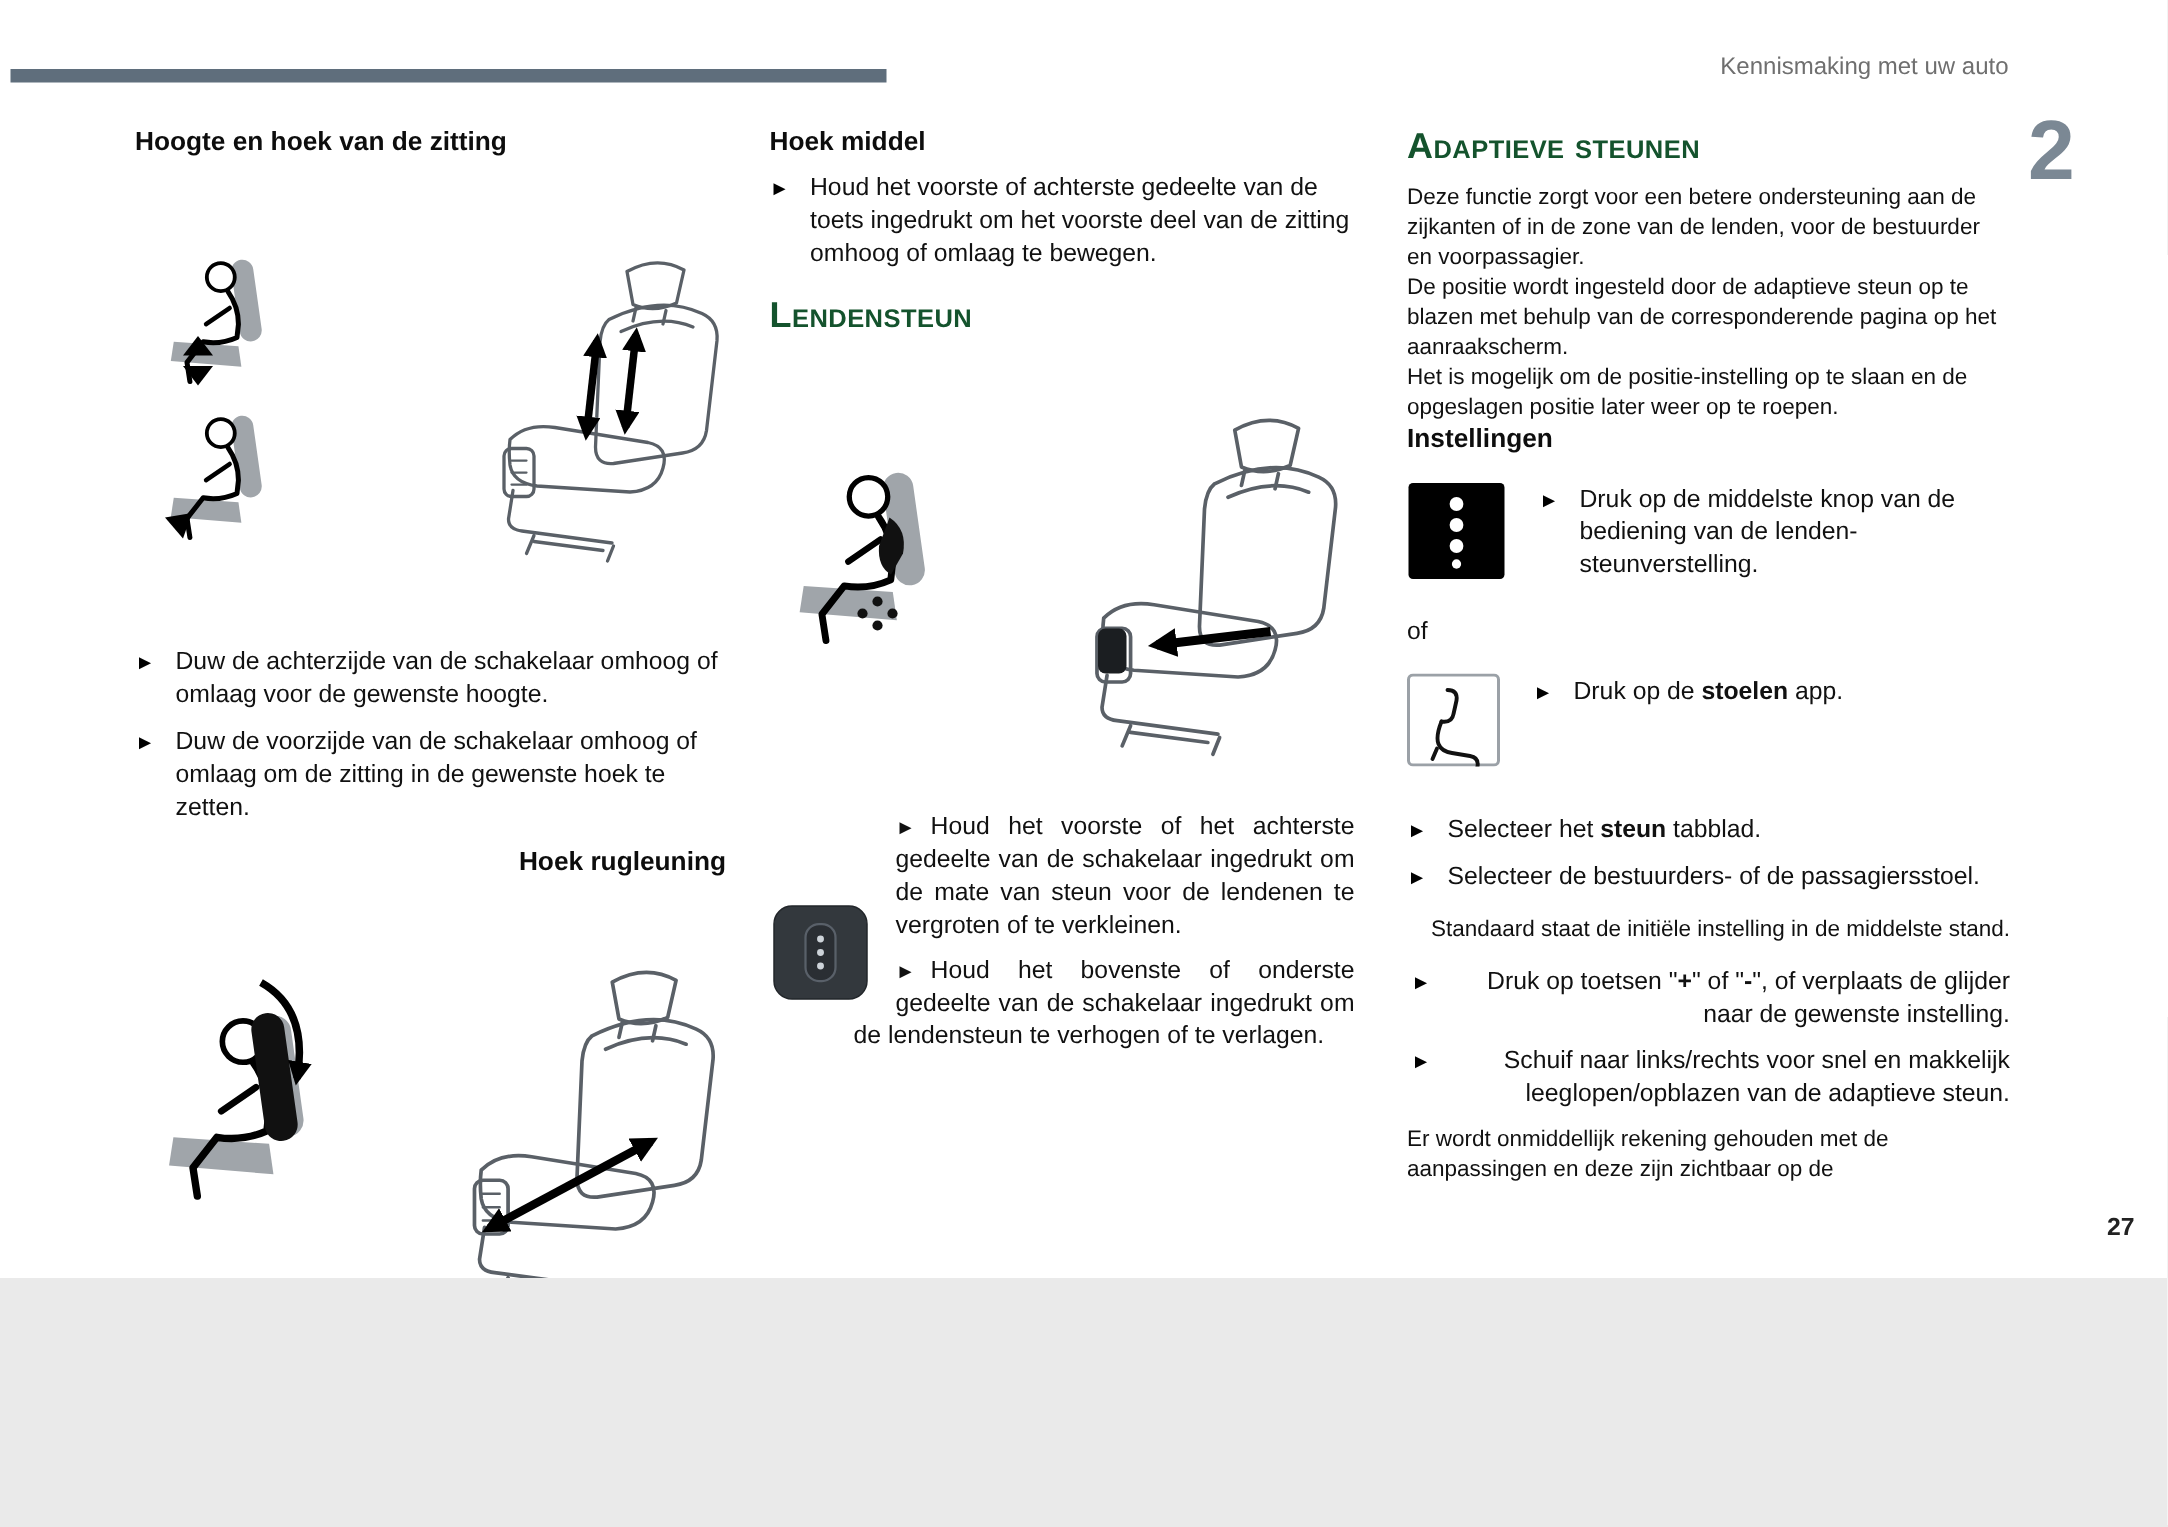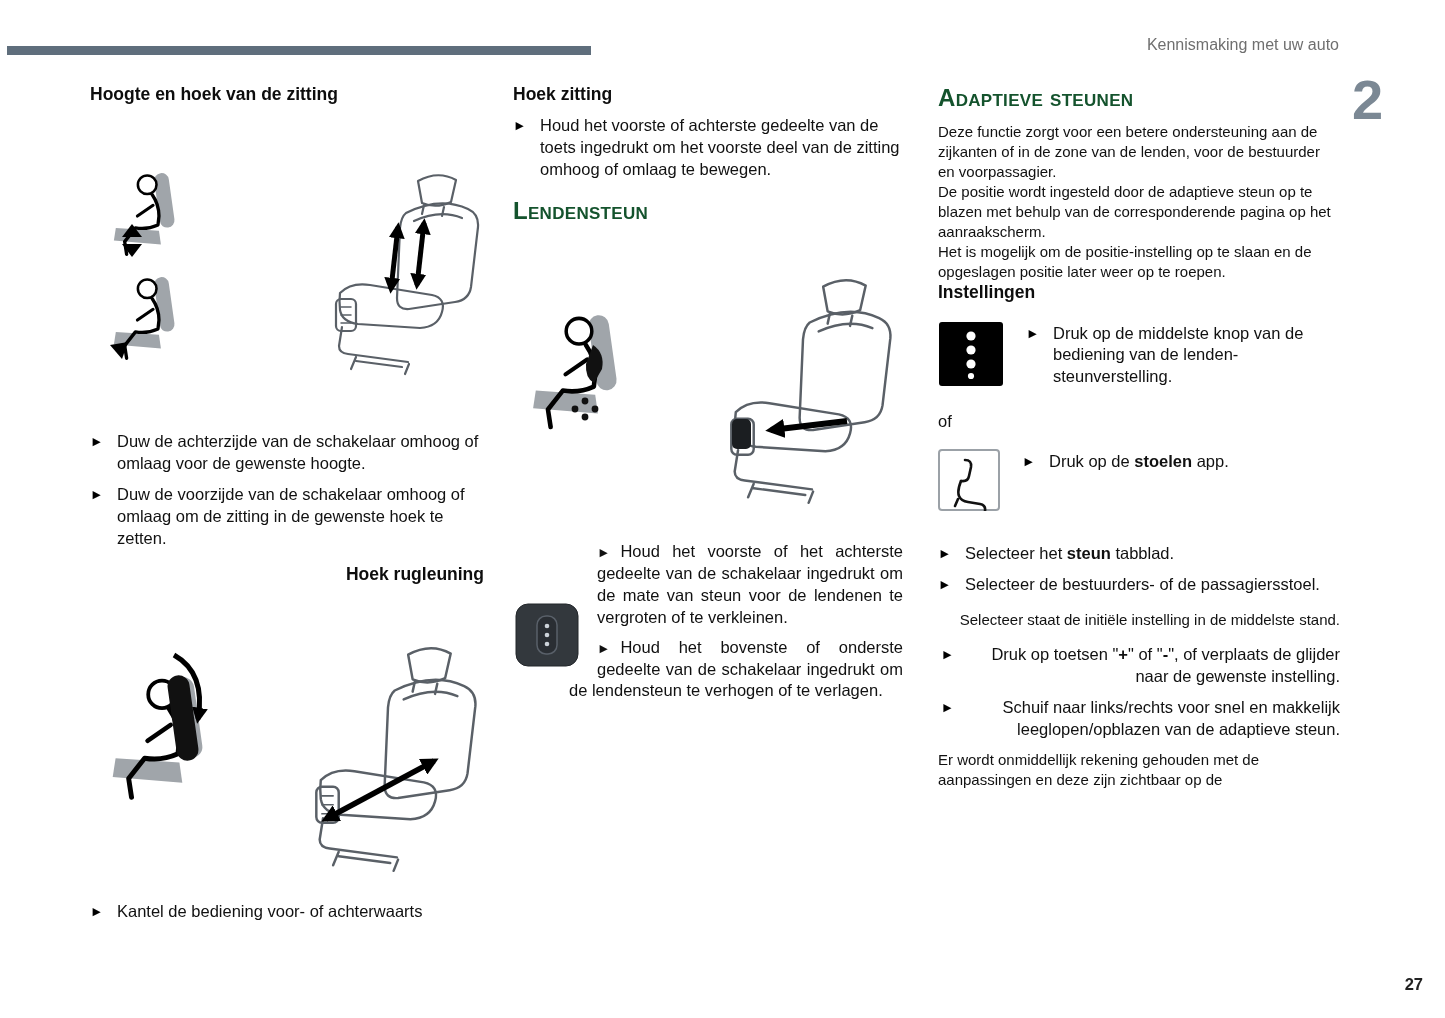--- a/index.html
+++ b/index.html
@@ -1,17 +1,17 @@
 <!DOCTYPE html>
 <html><head>
 <meta charset="utf-8">
 <style>
   html,body{margin:0;padding:0;background:#eaeaea;}
   .page{
-    position:relative;width:1445px;height:1018px;background:#ffffff;
+    position:relative;width:1445px;height:852px;background:#ffffff;
     font-family:"Liberation Sans","DejaVu Sans",sans-serif;color:#111;
     overflow:hidden;
   }
   .topbar{position:absolute;left:7px;top:46px;width:584px;height:9px;background:#5f6e7c;}
   .runhead{position:absolute;top:36px;right:106px;font-size:16px;color:#6f6f6f;}
   .chapter{position:absolute;top:72px;left:1352px;font-size:56px;line-height:1;font-weight:700;color:#7b8894;}
   .pagenum{position:absolute;right:22px;bottom:24px;font-size:16.5px;font-weight:700;color:#222;}
 
   .col{position:absolute;top:84px;}
   .c1{left:90px;width:394px;}
@@ -126,21 +126,21 @@
       <line x1="236" y1="208" x2="344" y2="150" stroke="#000" stroke-width="5.5" marker-start="url(#arrh)" marker-end="url(#arrh)"></line>
     </svg>
 
     <div class="bullet b-after-illus2">
       <span class="mk">►</span>
       <span class="bt">Kantel de bediening voor- of achterwaarts</span>
     </div>
   </div>
 
   <div class="col c2">
-    <h2 class="hs">Hoek zitting</h2>
+    <h2 class="hs">Hoek middel</h2>
 
     <div class="bullet bullet1">
       <span class="mk">►</span>
       <span class="bt">Houd het voorste of achterste gedeelte van de toets ingedrukt om het voorste deel van de zitting omhoog of omlaag te bewegen.</span>
     </div>
 
     <h2 class="hl hl-lumbar">Lendensteun</h2>
 
     <svg class="illus illus3" width="390" height="256" viewBox="0 0 390 256">
       <use href="#fig-person" transform="translate(12,52) scale(1.35)"></use>
@@ -216,21 +216,21 @@
       <div class="bullet">
         <span class="mk">►</span>
         <span class="bt"><span>Selecteer het </span><b>steun</b><span> tabblad.</span></span>
       </div>
       <div class="bullet">
         <span class="mk">►</span>
         <span class="bt">Selecteer de bestuurders- of de passagiersstoel.</span>
       </div>
     </div>
 
-    <p class="body mt14">Selecteer staat de initiële instelling in de middelste stand.</p>
+    <p class="body mt14">Standaard staat de initiële instelling in de middelste stand.</p>
 
     <div class="mt14">
       <div class="bullet">
         <span class="mk">►</span>
         <span class="bt"><span>Druk op toetsen "</span><b>+</b><span>" of "</span><b>-</b><span>", of verplaats de glijder naar de gewenste instelling.</span></span>
       </div>
       <div class="bullet">
         <span class="mk">►</span>
         <span class="bt">Schuif naar links/rechts voor snel en makkelijk leeglopen/opblazen van de adaptieve steun.</span>
       </div>

